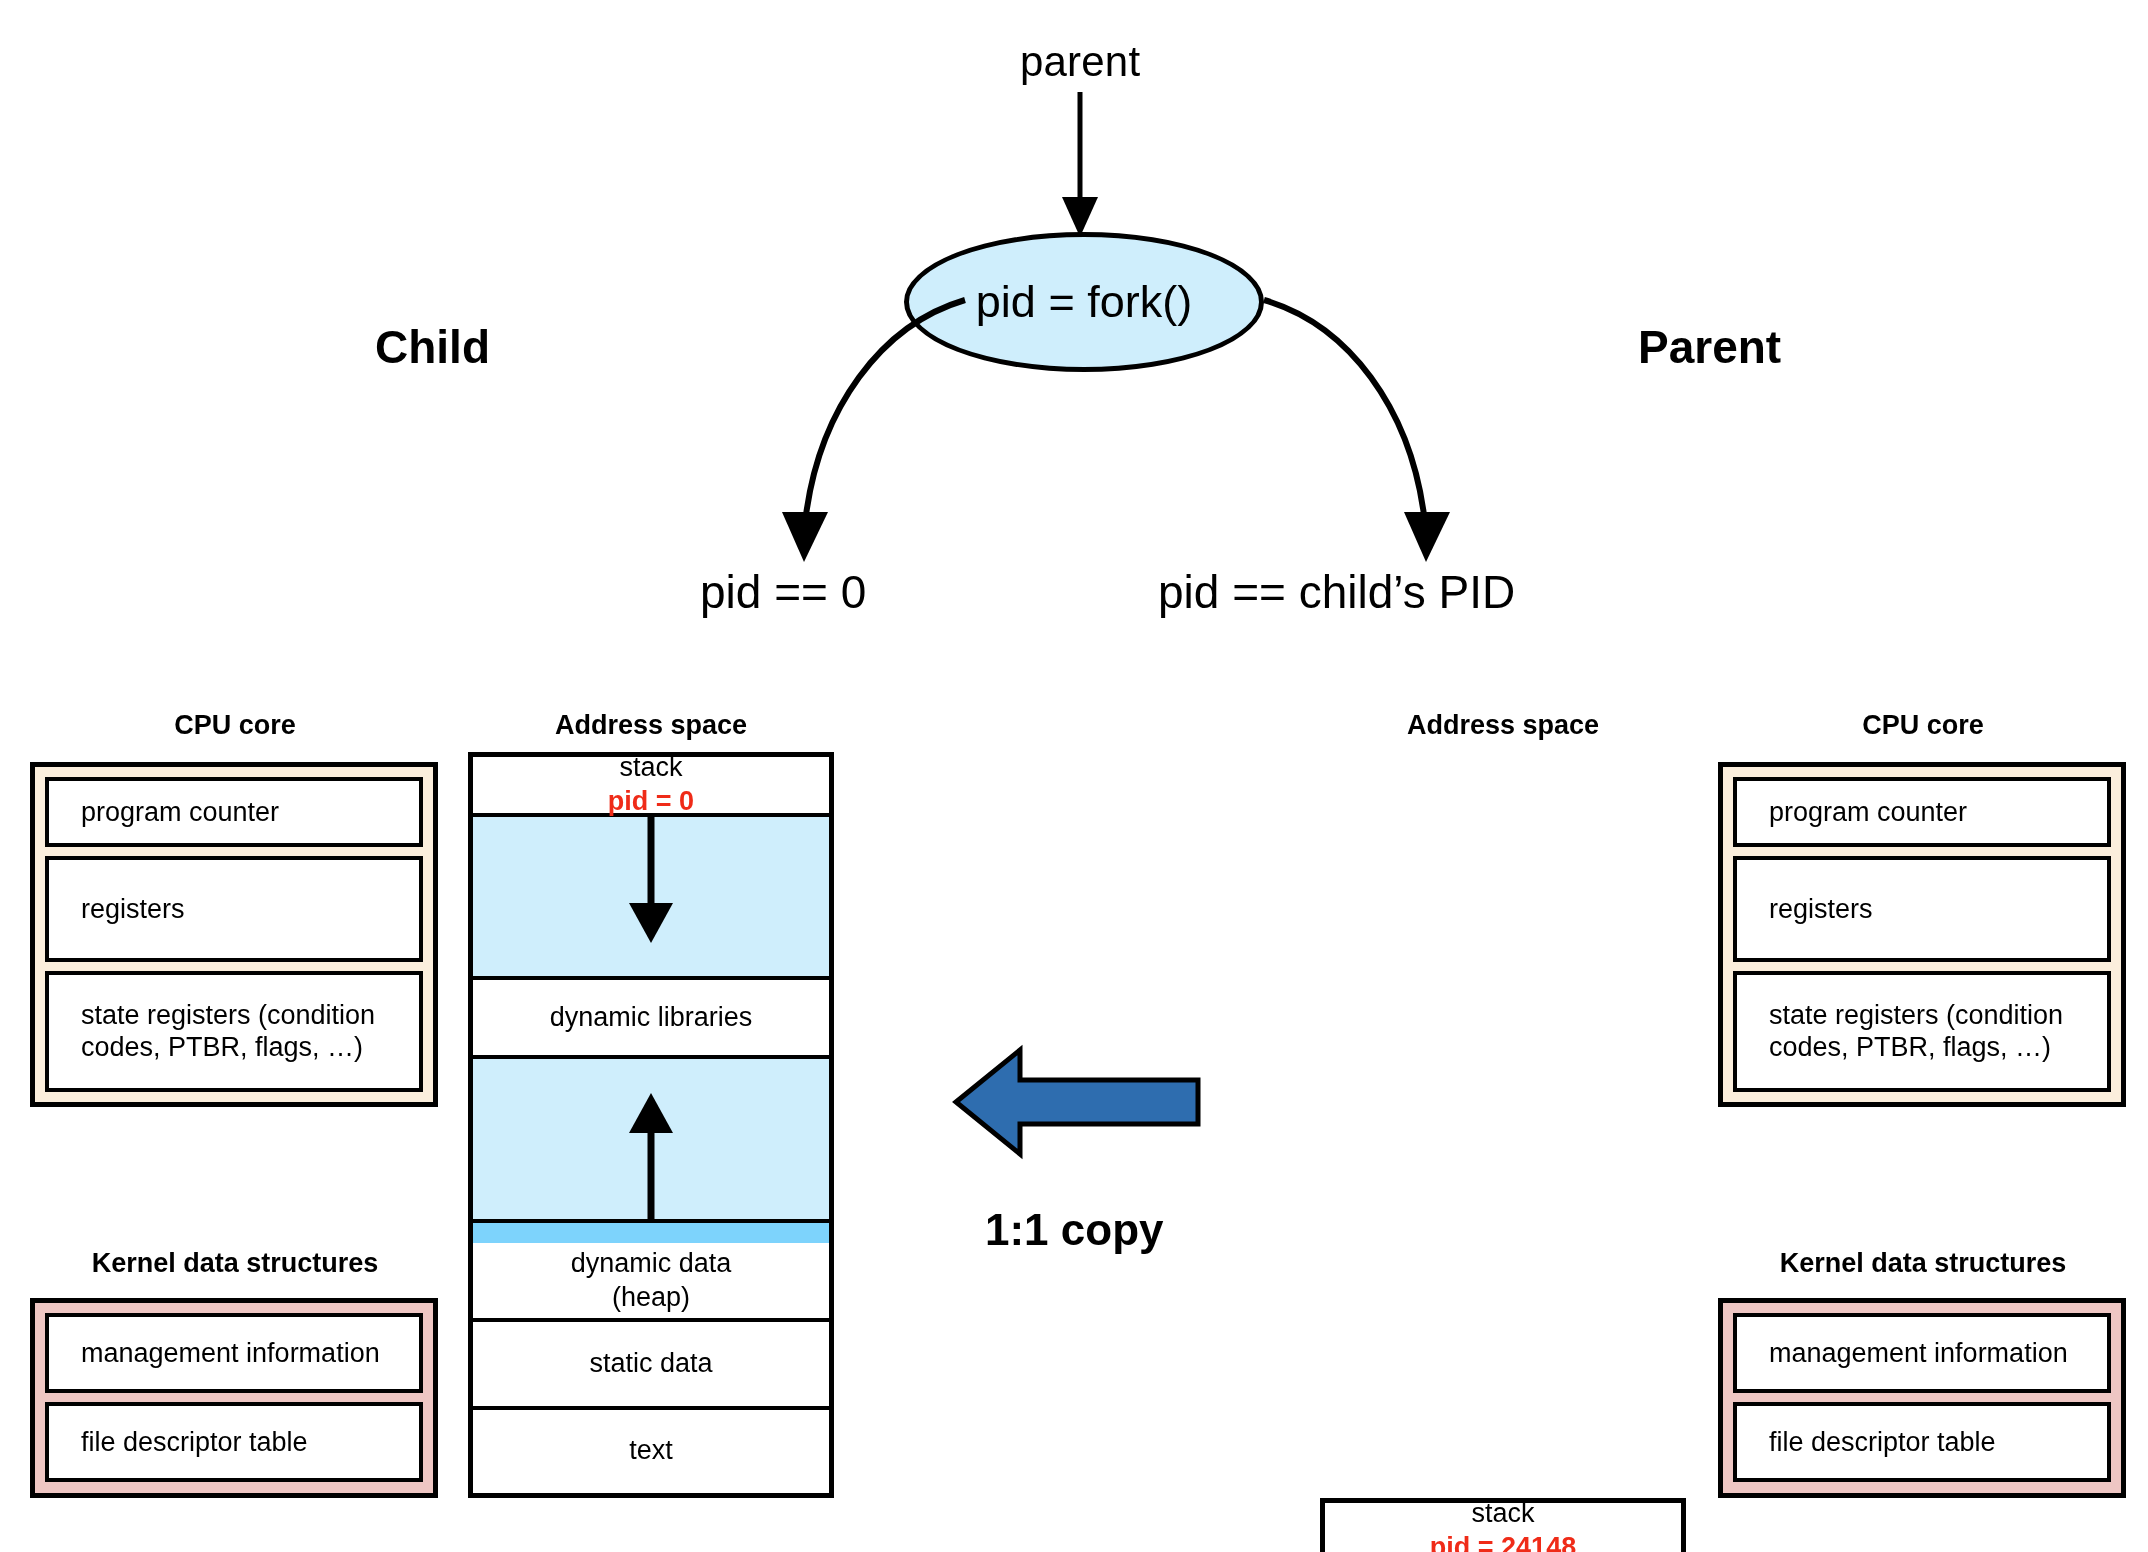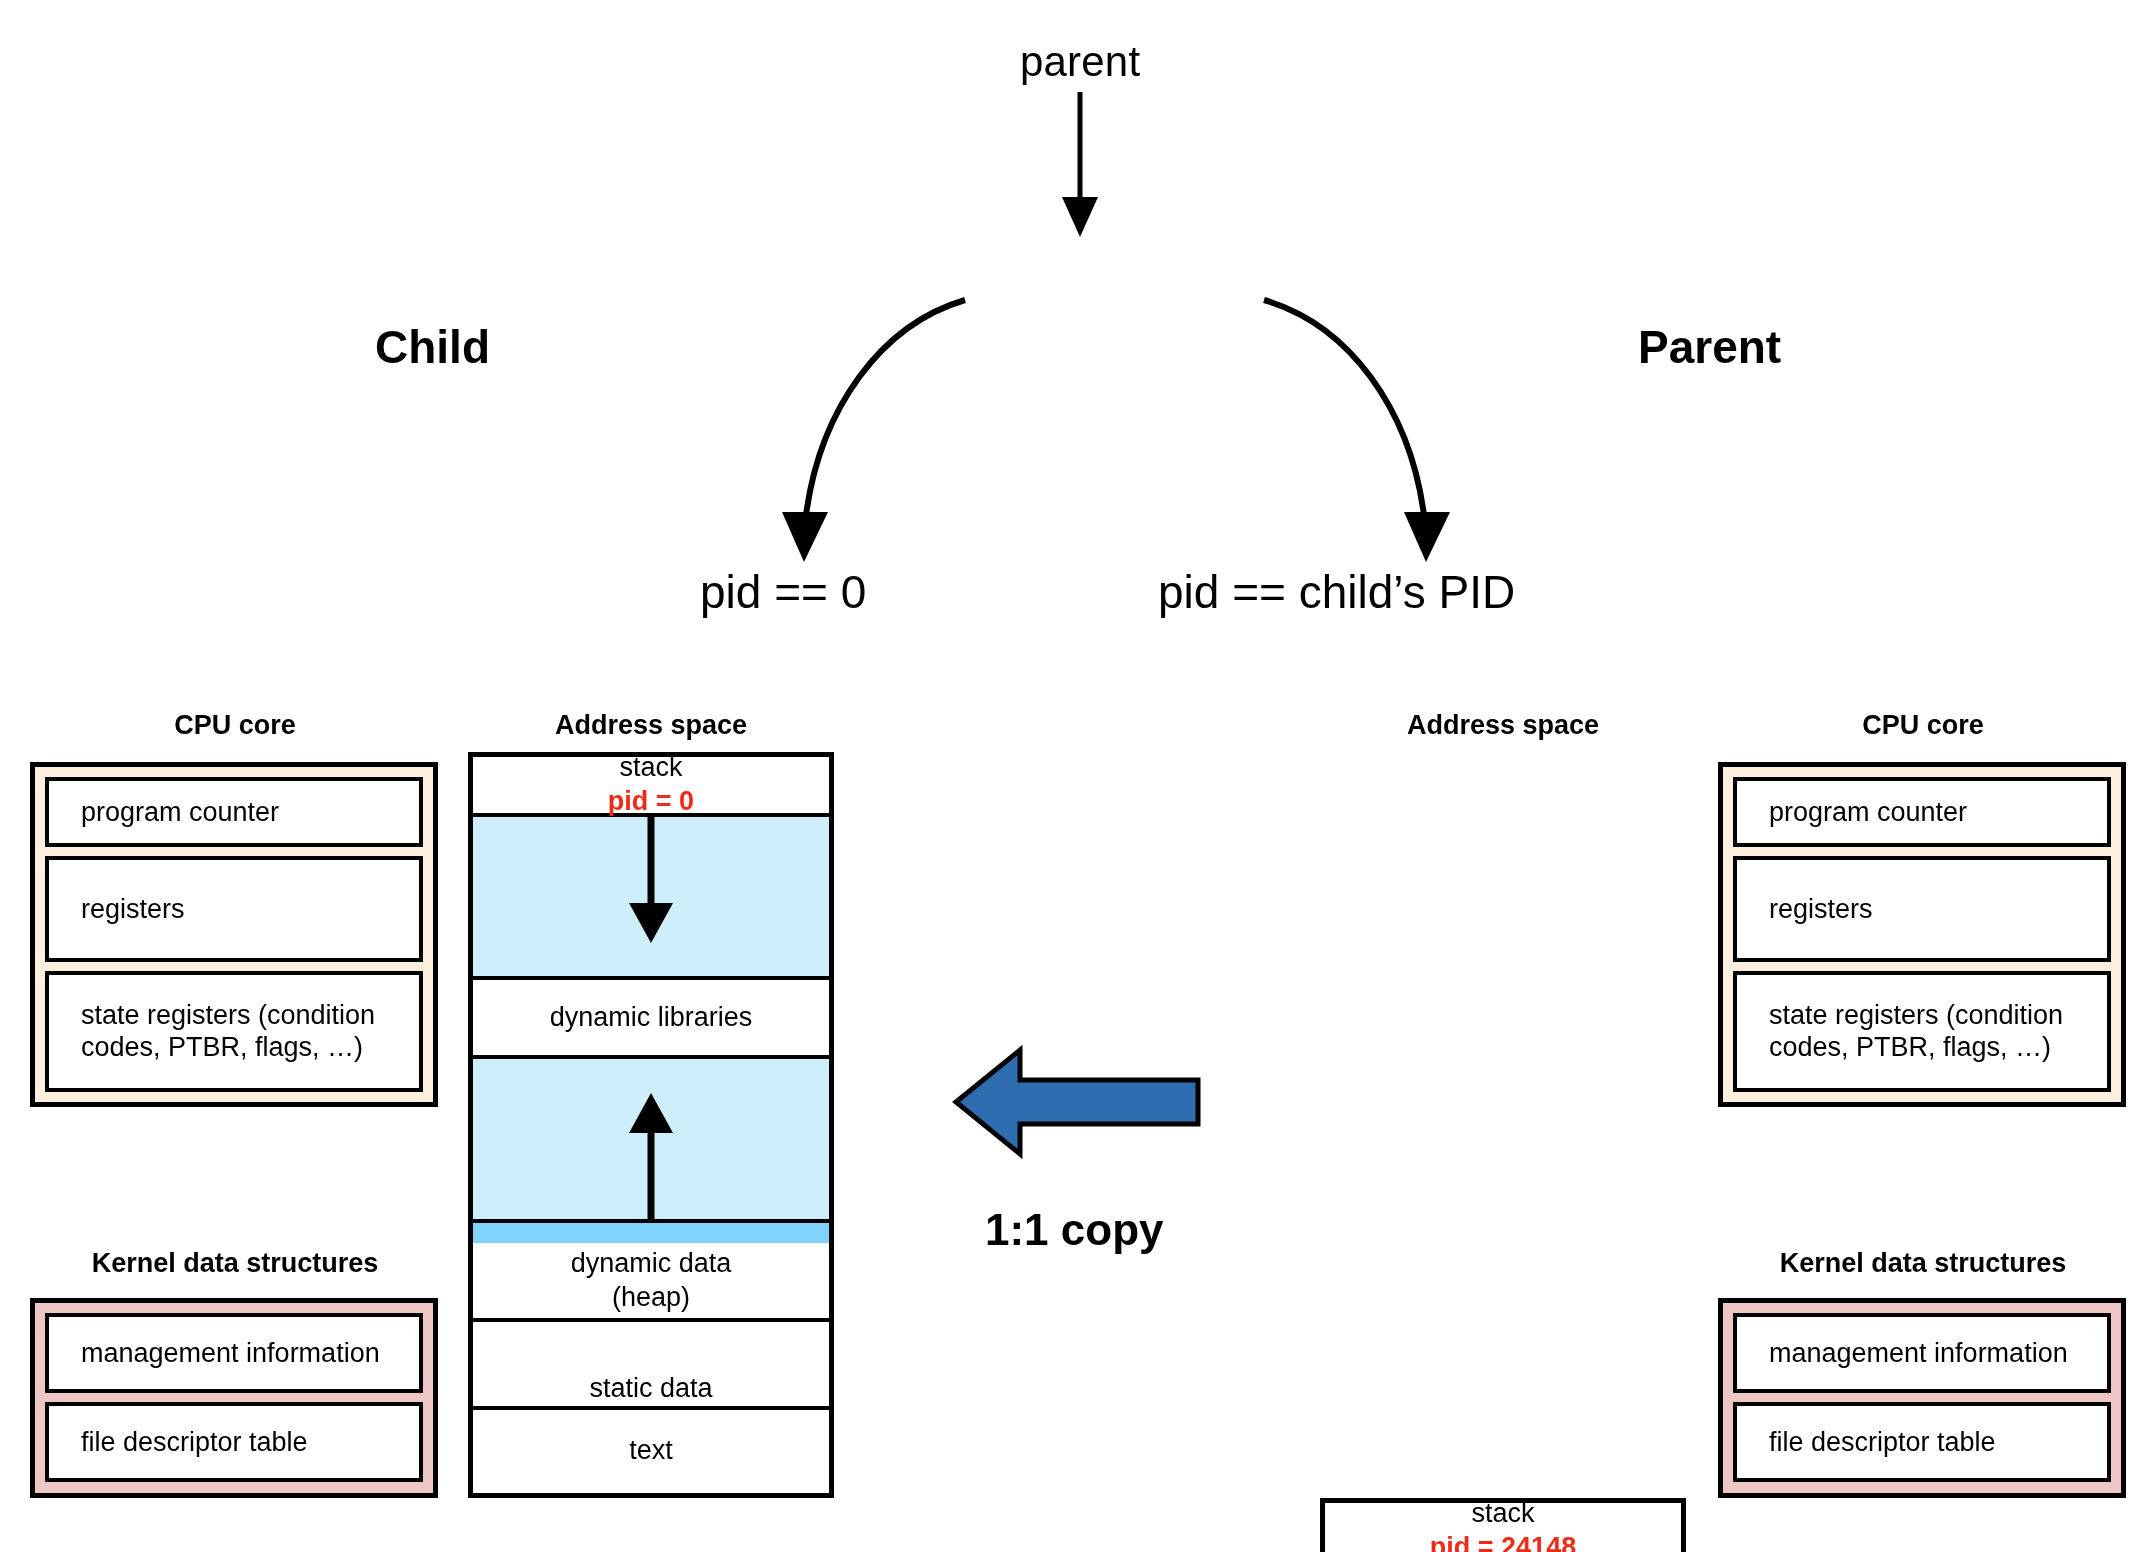--- a/index.html
+++ b/index.html
@@ -124,20 +124,23 @@
 
 <div id="canvas">
 
   <div class="abs parent-caption">parent</div>
 
   <svg class="abs" style="left:1060px; top:92px;" width="120" height="150">
     <line x1="20" y1="0" x2="20" y2="118" stroke="#000" stroke-width="5"></line>
     <polygon points="20,145 2,105 38,105" fill="#000"></polygon>
   </svg>
 
+  <div class="abs fork-ellipse">
+    <span>pid = fork()</span>
+  </div>
 
   <svg class="abs" style="left:760px; top:290px;" width="420" height="290">
     <path d="M 205,10 C 120,35 60,120 46,225" stroke="#000" stroke-width="6" fill="none"></path>
     <polygon points="44,272 22,222 68,222" fill="#000"></polygon>
   </svg>
 
   <svg class="abs" style="left:1250px; top:290px;" width="420" height="290">
     <path d="M 14,10 C 100,35 160,120 174,225" stroke="#000" stroke-width="6" fill="none"></path>
     <polygon points="176,272 154,222 200,222" fill="#000"></polygon>
   </svg>
@@ -188,21 +191,21 @@
         <line x1="30" y1="130" x2="30" y2="34" stroke="#000" stroke-width="7"></line>
         <polygon points="30,4 8,44 52,44" fill="#000"></polygon>
       </svg>
     </div>
 
     <div class="as-seg" style="height:83px;margin-top:20px;">
       <div>dynamic data</div>
       <div>(heap)</div>
     </div>
 
-    <div class="as-seg" style="height:92px;justify-content:flex-end;">
+    <div class="as-seg" style="height:92px;">
       <div>static data</div>
     </div>
 
     <div class="as-seg last" style="height:88px;">
       <div>text</div>
     </div>
   </div>
 
   <svg class="abs" style="left:952px; top:1042px;" width="250" height="120">
     <polygon points="4,60 68,8 68,38 246,38 246,82 68,82 68,112" fill="#2e6daf" stroke="#000" stroke-width="5" stroke-linejoin="miter"></polygon>

